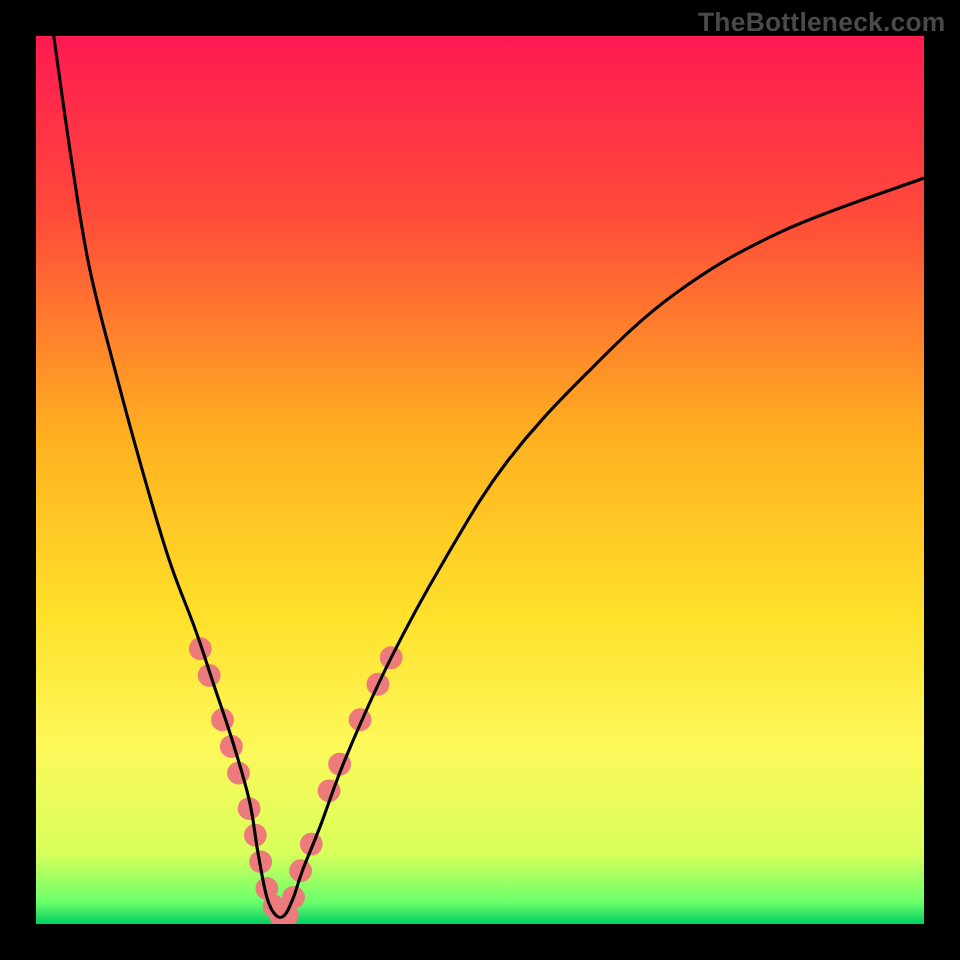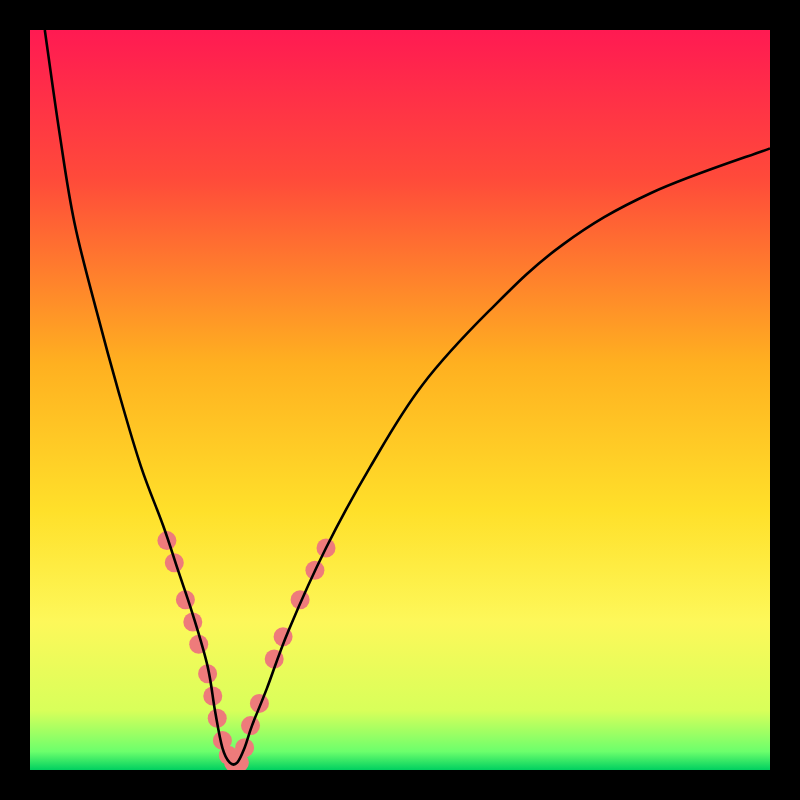--- a/index.html
+++ b/index.html
@@ -34,20 +34,21 @@
     font-weight: 600;
     letter-spacing: 0.2px;
     user-select: none;
   }
   svg { display: block; }
 </style>
 </head>
 <body>
 
 <div class="frame">
+  <div class="watermark">TheBottleneck.com</div>
 
   <div class="plot">
     <svg id="chart-svg" width="740" height="740" viewBox="0 0 740 740" preserveAspectRatio="none">
       <defs>
         <linearGradient id="bg-grad" x1="0" y1="0" x2="0" y2="1">
             <stop offset="0%" stop-color="#ff1a52"></stop>
             <stop offset="20%" stop-color="#ff4a3a"></stop>
             <stop offset="45%" stop-color="#ffb020"></stop>
             <stop offset="65%" stop-color="#ffe02a"></stop>
             <stop offset="80%" stop-color="#fdf85a"></stop>

